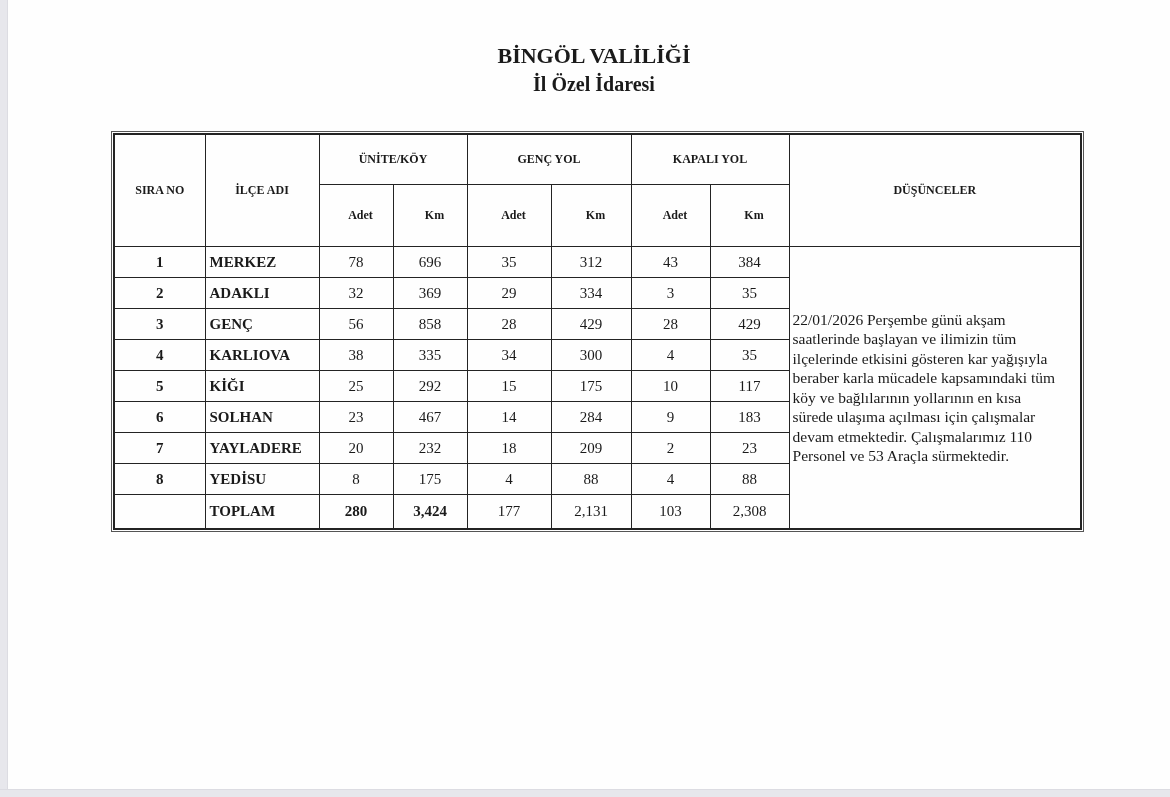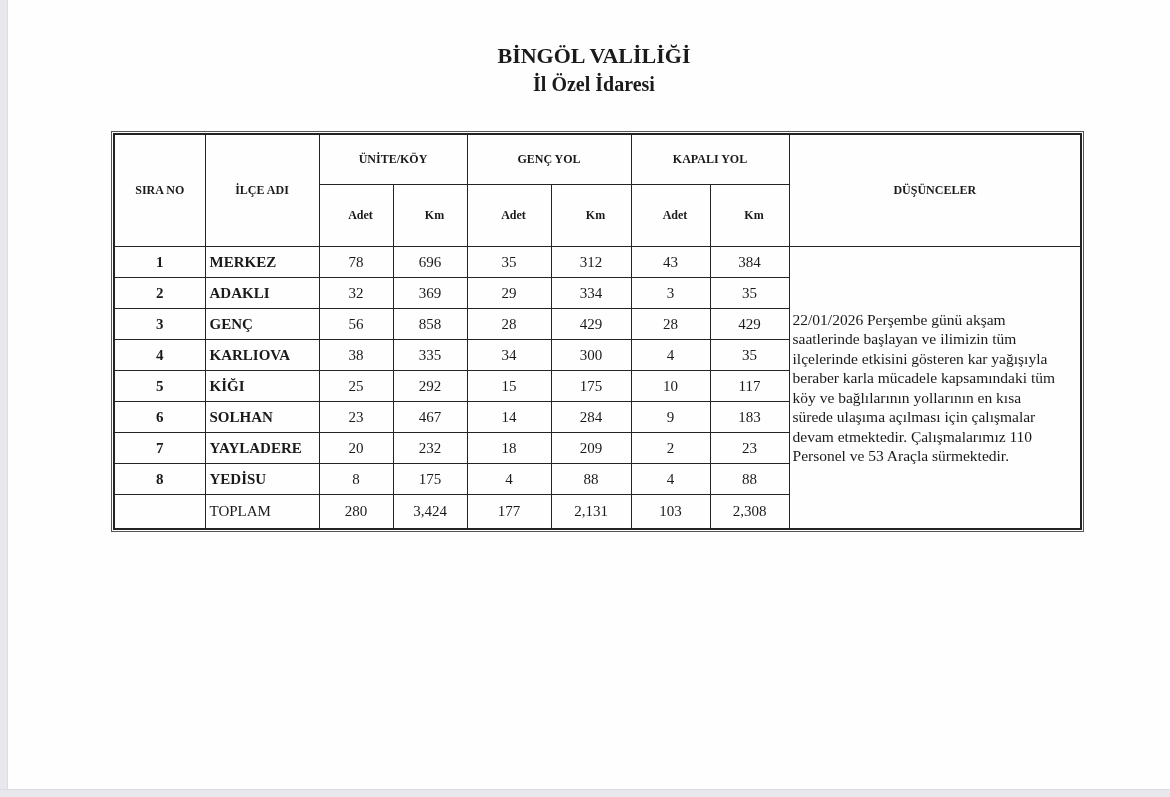--- a/index.html
+++ b/index.html
@@ -70,21 +70,21 @@
   tr.group-header-row th { height: 49px; }
   tr.sub-header-row th { height: 61px; padding-left: 9px; }
   tr.data-row td { height: 30px; }
   tr.total-row td { height: 33px; }
   td.cell-sira { font-weight: bold; }
   td.cell-ilce {
     text-align: left;
     padding-left: 4px;
     font-weight: bold;
   }
-  td.cell-bold { font-weight: normal; margin-top: 37px; }
+  td.cell-bold { font-weight: bold; margin-top: 37px; }
   td.notes-cell {
     text-align: left;
     vertical-align: middle;
     padding: 2px 20px 2px 3px;
     font-size: 15.5px;
     line-height: 19.5px;
     font-weight: normal;
   }
 </style>
 </head>

